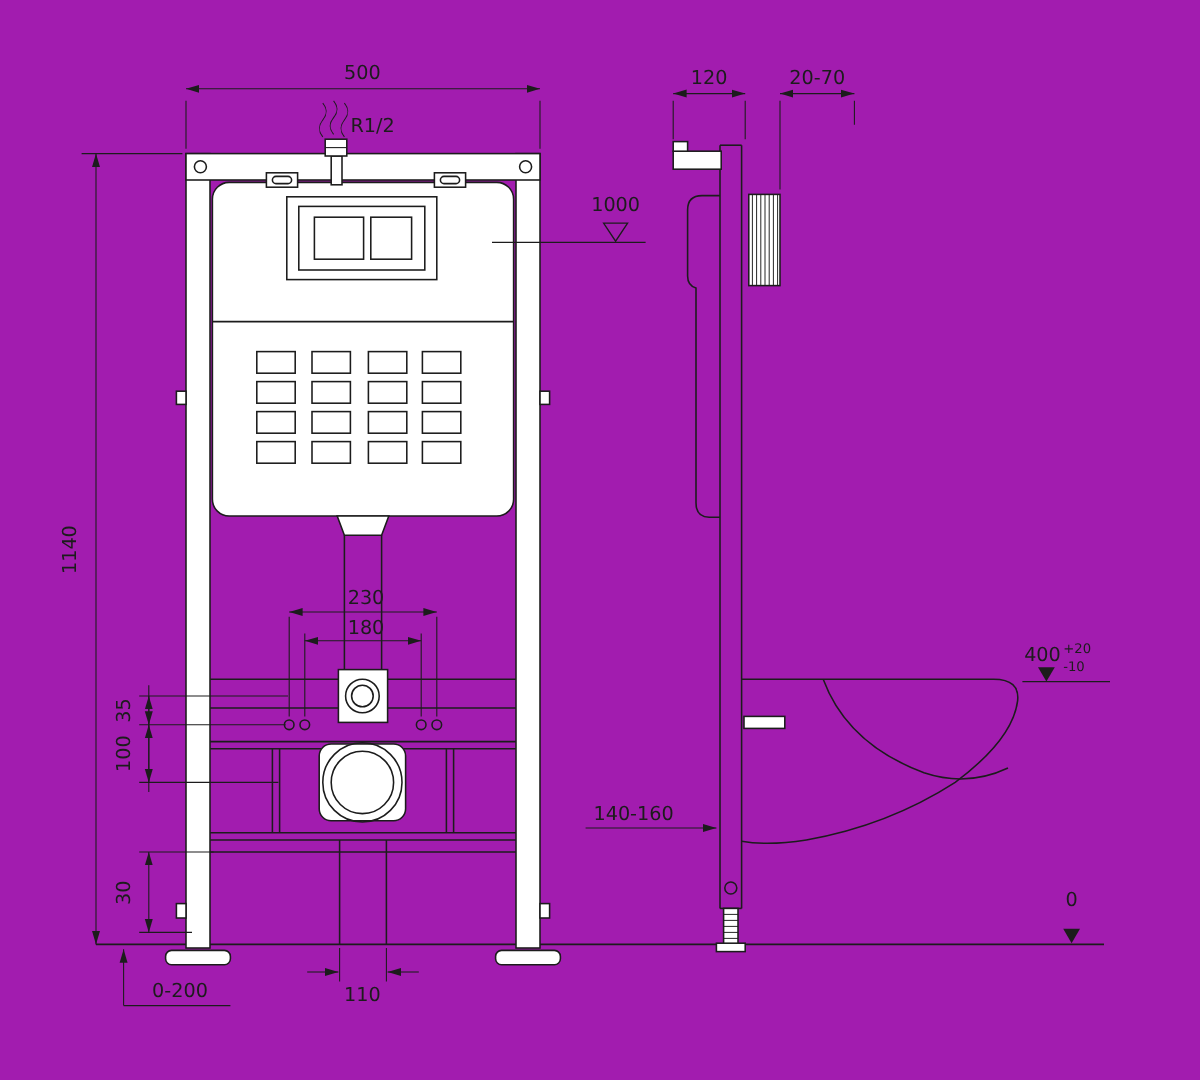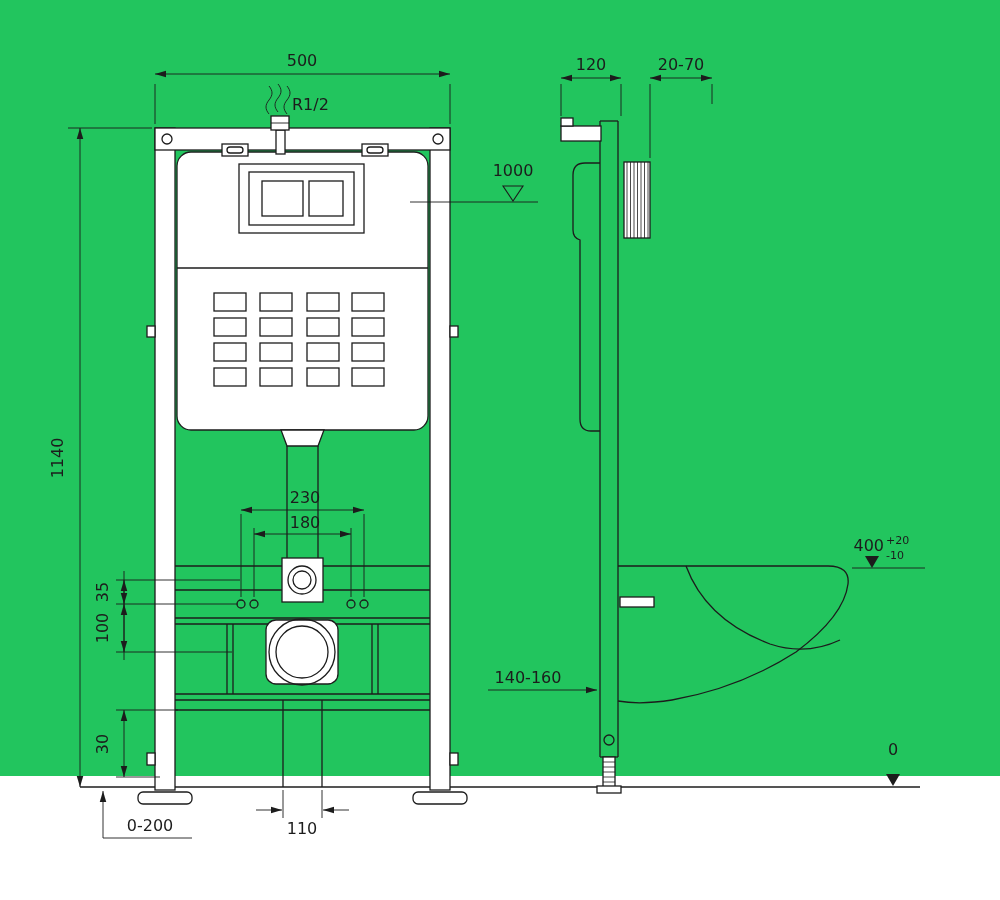--- a/index.html
+++ b/index.html
@@ -5,23 +5,23 @@
   html, body {
     margin: 0;
     padding: 0;
     background: #ffffff;
     width: 1000px;
     height: 900px;
     overflow: hidden;
   }
   #canvas {
     width: 1000px;
-    height: 776px;
+    height: 900px;
     position: relative;
-    background: #22c55e;
+    background: #a21caf;
   }
   svg {
     display: block;
   }
   svg text {
     font-family: "DejaVu Sans", "Liberation Sans", sans-serif;
     font-size: 16px;
     fill: #1c1c1c;
   }
   svg text.sm {

